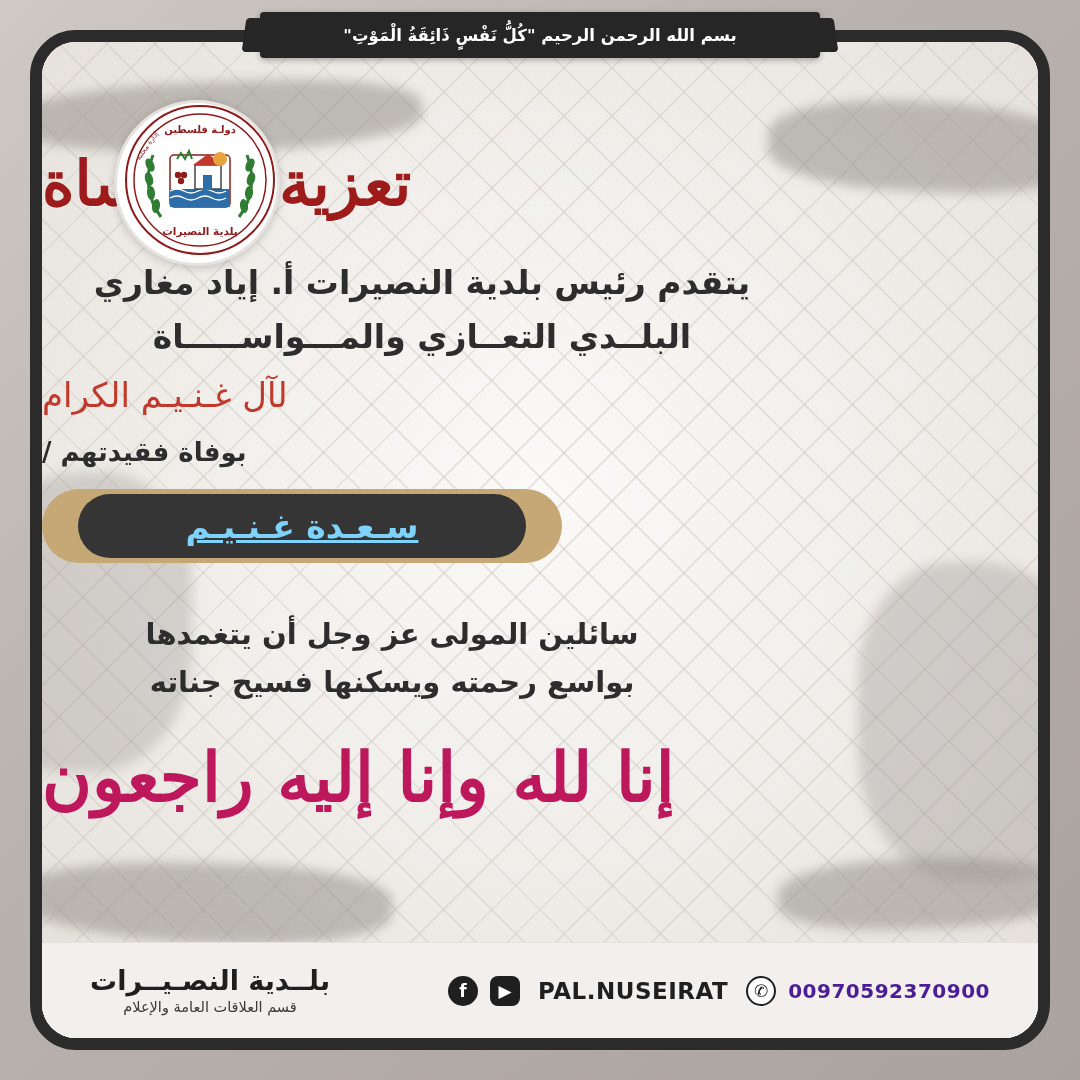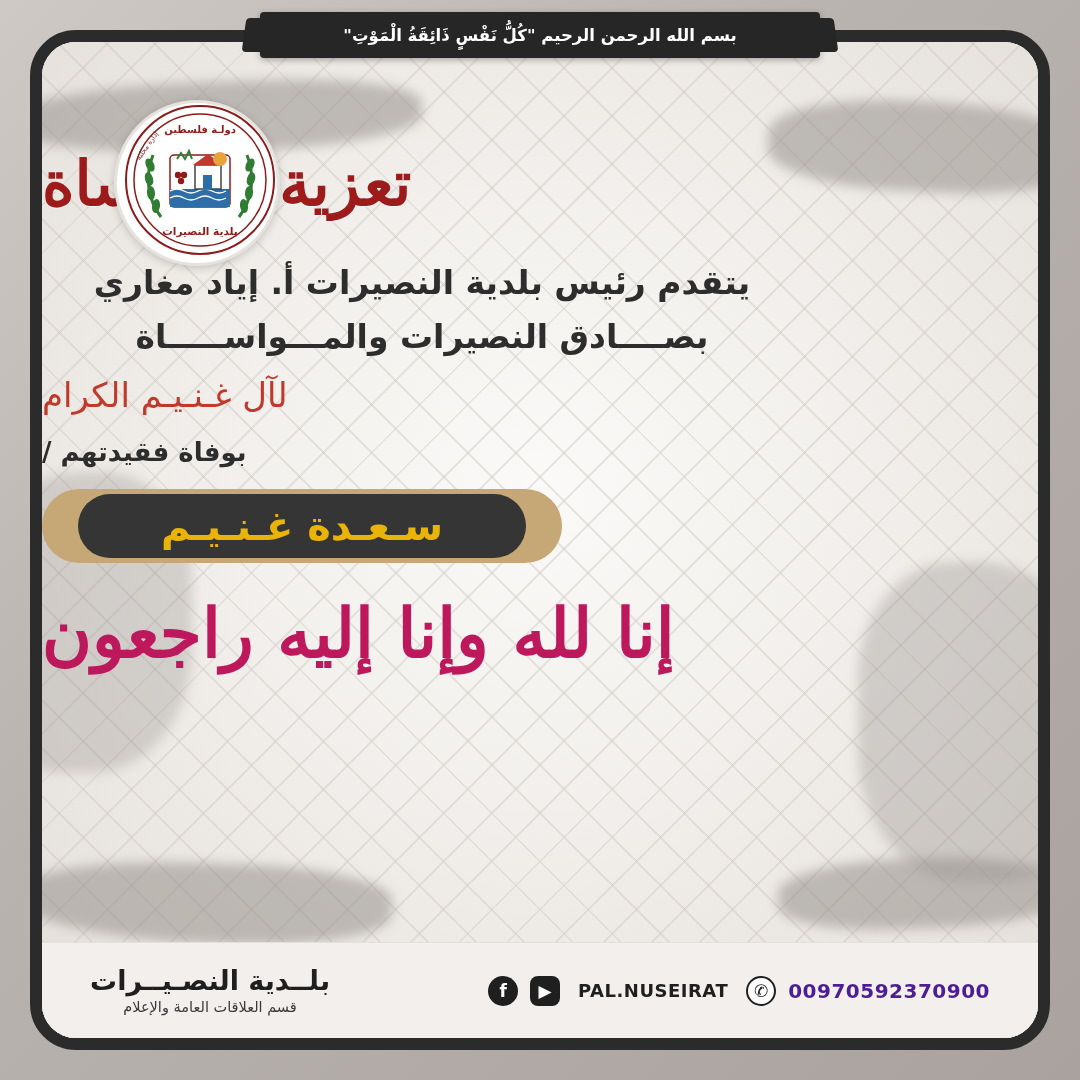--- a/index.html
+++ b/index.html
@@ -208,24 +208,25 @@
     right: 36px;
     top: 5px;
     bottom: 5px;
     background: #353535;
     border-radius: 32px;
     display: flex;
     align-items: center;
     justify-content: center;
   }
   .name-plate-dark .name {
-    color: #eab308;
-    font-size: 40px;
+    color: #7dd3fc;
+    font-size: 33px;
     font-weight: bold;
     letter-spacing: 4px;
+    text-decoration: underline;
   }
 
   .dua {
     margin-top: 48px;
     color: #2d2d2d;
     font-size: 29px;
     font-weight: bold;
     line-height: 1.65;
     width: 700px;
   }
@@ -276,21 +277,21 @@
     border-radius: 8px;
   }
   .social-icon.outline {
     background: #ffffff;
     color: #1f1f1f;
     border: 2px solid #1f1f1f;
     box-sizing: border-box;
   }
   .handle {
     color: #1f1f1f;
-    font-size: 18px;
+    font-size: 23px;
     font-weight: bold;
     letter-spacing: 0.5px;
     margin: 0 6px;
   }
   .phone {
     color: #4c1d95;
     font-size: 20px;
     font-weight: bold;
     letter-spacing: 0.5px;
   }
@@ -364,34 +365,38 @@
         <text x="26" y="44" font-size="7" fill="#8e1b1b" text-anchor="middle" font-family="DejaVu Sans, sans-serif" transform="rotate(-55 26 44)">إدارة محلية</text>
       </svg>
     </div>
 
     <div class="content">
 
       <div class="headline">تعزية ومواساة</div>
 
       <div class="body-lines">
         <div class="l1">يتقدم رئيس بلدية النصيرات أ. إياد مغاري</div>
-        <div class="l3">بصــــادق النصيرات والمـــواســـــاة</div>
+        <div class="l3">البلــدي التعــازي والمـــواســـــاة</div>
       </div>
 
       <div class="family">لآل غـنـيـم الكرام</div>
 
       <div class="deceased-label">بوفاة فقيدتهم /</div>
 
       <div class="name-plate-wrap">
         <div class="name-plate-gold"></div>
         <div class="name-plate-dark">
           <span class="name">سـعـدة غـنـيـم</span>
         </div>
       </div>
 
+      <div class="dua">
+        <div>سائلين المولى عز وجل أن يتغمدها</div>
+        <div>بواسع رحمته ويسكنها فسيح جناته</div>
+      </div>
 
       <div class="inna">إنا لله وإنا إليه راجعون</div>
     </div>
 
     <div class="footer">
       <div class="footer-left">
         <span class="social-icon">f</span>
         <span class="social-icon rounded-sq">▶</span>
         <span class="handle">PAL.NUSEIRAT</span>
         <span class="social-icon outline">✆</span>

